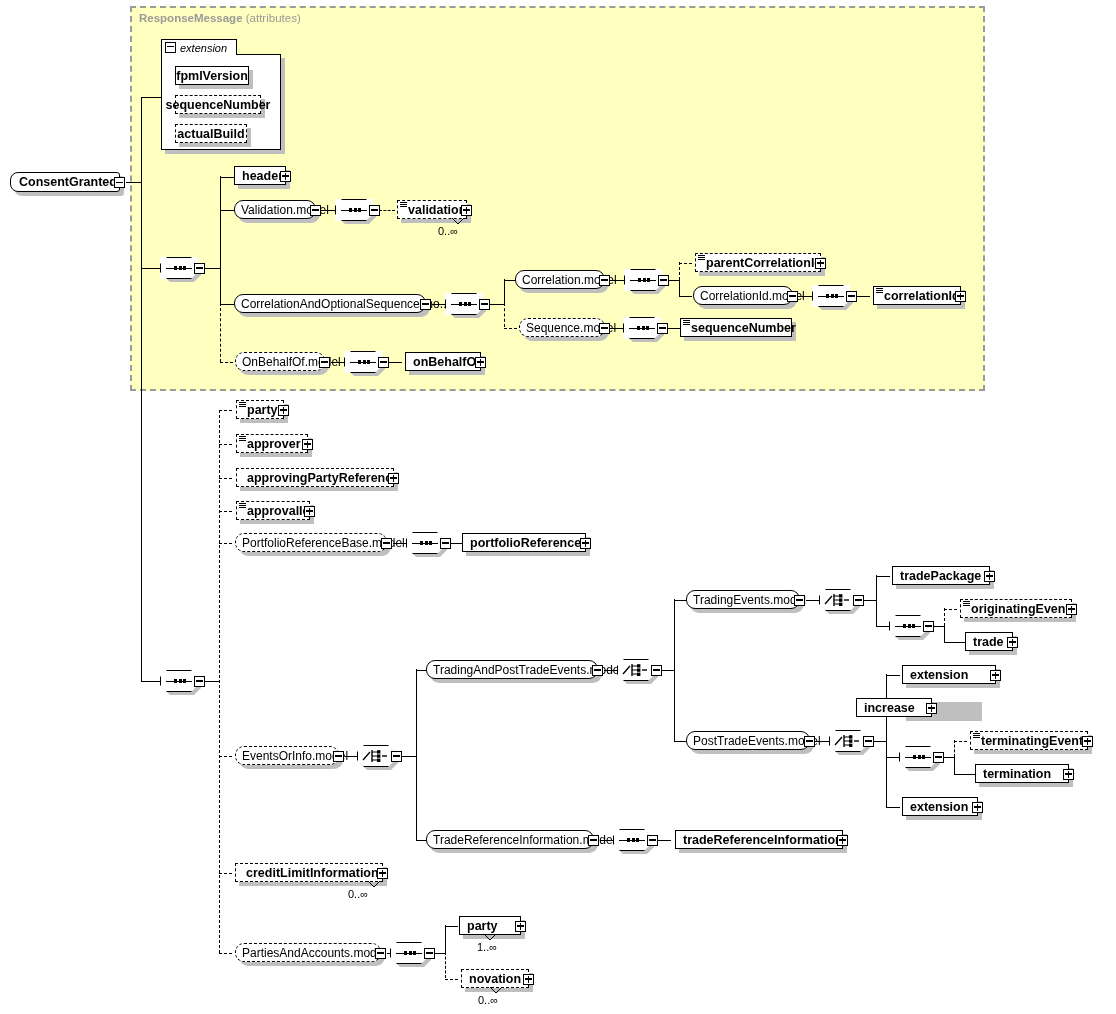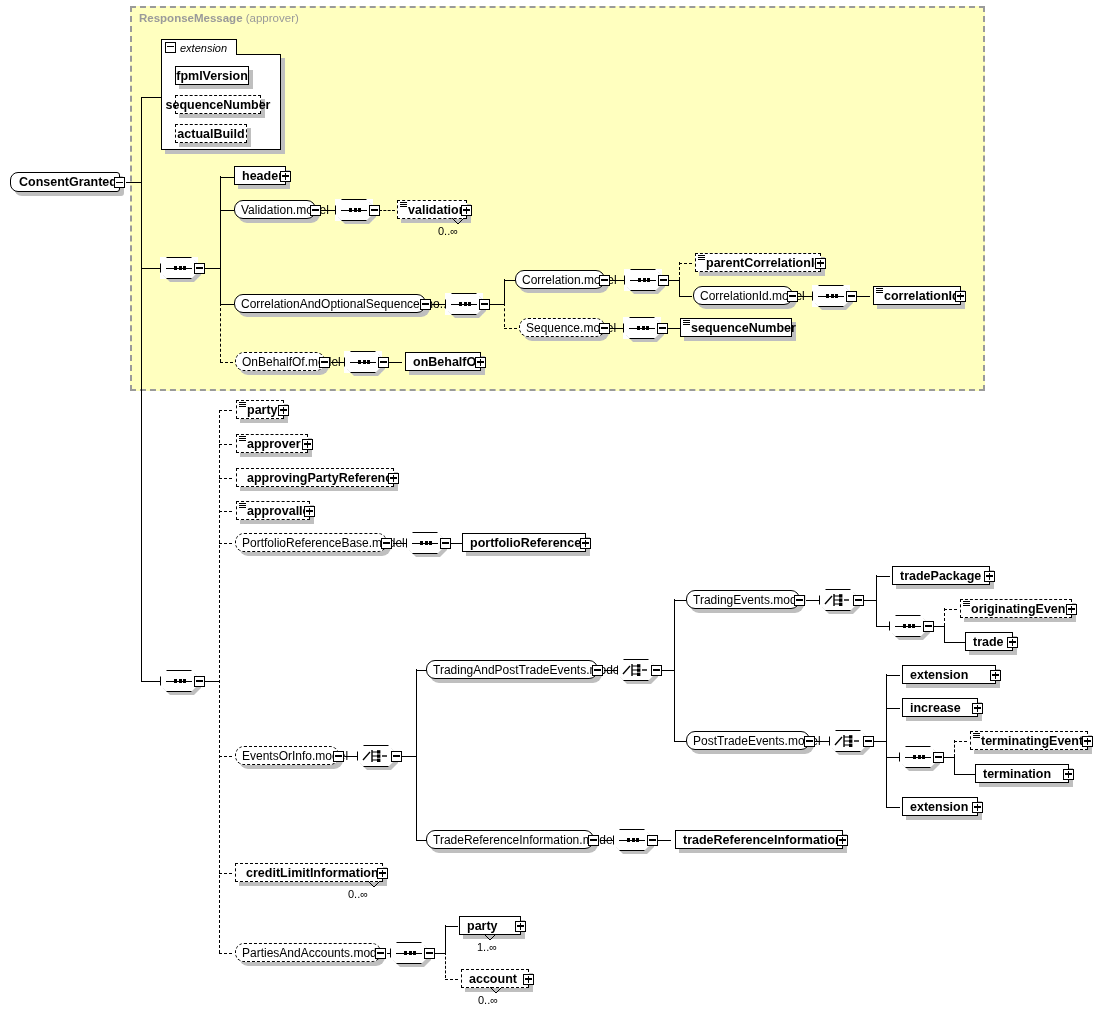--- a/index.html
+++ b/index.html
@@ -197,21 +197,21 @@
   }
 </style>
 </head>
 <body>
 
 <div id="canvas">
 
   <div class="ext-region" style="left:130px;top:6px;width:855px;height:385px;"></div>
   <div class="ext-title" style="left:139px;top:12px;">
     <span>ResponseMessage</span>
-    <span class="ext-kind">(approver)</span>
+    <span class="ext-kind">(attributes)</span>
   </div>
 
   <div class="sh" style="left:165px;top:58px;width:120px;height:96px;"></div>
   <div class="attr-panel" style="left:161px;top:54px;width:120px;height:96px;"></div>
   <div class="attr-tab" style="left:161px;top:39px;width:76px;height:16px;">
     <span class="minus-box"></span>
     <span>extension</span>
   </div>
 
   <div class="sh" style="left:179px;top:70px;width:74px;height:19px;"></div>
@@ -679,21 +679,21 @@
 
   <div class="ln lnh" style="left:886px;top:674.5px;width:14px;"></div>
   <div class="sh" style="left:906px;top:669px;width:94px;height:19px;"></div>
   <div class="node el-box" style="left:902px;top:665px;width:94px;height:19px;">
     <span class="node-label">extension</span>
     <span class="expander plus" style="right:-6px;top:3.5px;"></span>
   </div>
 
   <div class="ln lnh" style="left:886px;top:707.5px;width:14px;"></div>
   <div class="sh" style="left:906px;top:702px;width:76px;height:19px;"></div>
-  <div class="node el-box" style="left:902px;top:698px;width:76px;height:19px;">
+  <div class="node el-box" style="left:856px;top:698px;width:76px;height:19px;">
     <span class="node-label">increase</span>
     <span class="expander plus" style="right:-6px;top:3.5px;"></span>
   </div>
 
   <div class="ln lnh" style="left:886px;top:756.5px;width:14px;"></div>
   <div class="comp" style="left:899px;top:746px;">
     <div class="octsh"></div>
     <div class="oct"></div>
     <div class="seq-glyph">
       <div class="seq-dots">
@@ -801,21 +801,21 @@
     <span class="expander plus" style="right:-6px;top:3.5px;"></span>
   </div>
   <svg class="curl" style="left:484px;top:934px;" viewBox="0 0 12 7">
     <path d="M0,0 L6,6 L12,0" fill="none" stroke="#000" stroke-width="1"></path>
   </svg>
   <div class="occ" style="left:477px;top:941px;">1..∞</div>
 
   <div class="dsh-h" style="left:445px;top:978.5px;width:13px;"></div>
   <div class="sh" style="left:465px;top:973px;width:68px;height:19px;"></div>
   <div class="node el-box optional" style="left:461px;top:969px;width:68px;height:19px;">
-    <span class="node-label">account</span>
+    <span class="node-label">novation</span>
     <span class="expander plus" style="right:-6px;top:3.5px;"></span>
   </div>
   <svg class="curl" style="left:490px;top:987px;" viewBox="0 0 12 7">
     <path d="M0,0 L6,6 L12,0" fill="none" stroke="#000" stroke-width="1"></path>
   </svg>
   <div class="occ" style="left:478px;top:994px;">0..∞</div>
 
 </div>
 
 </body></html>

